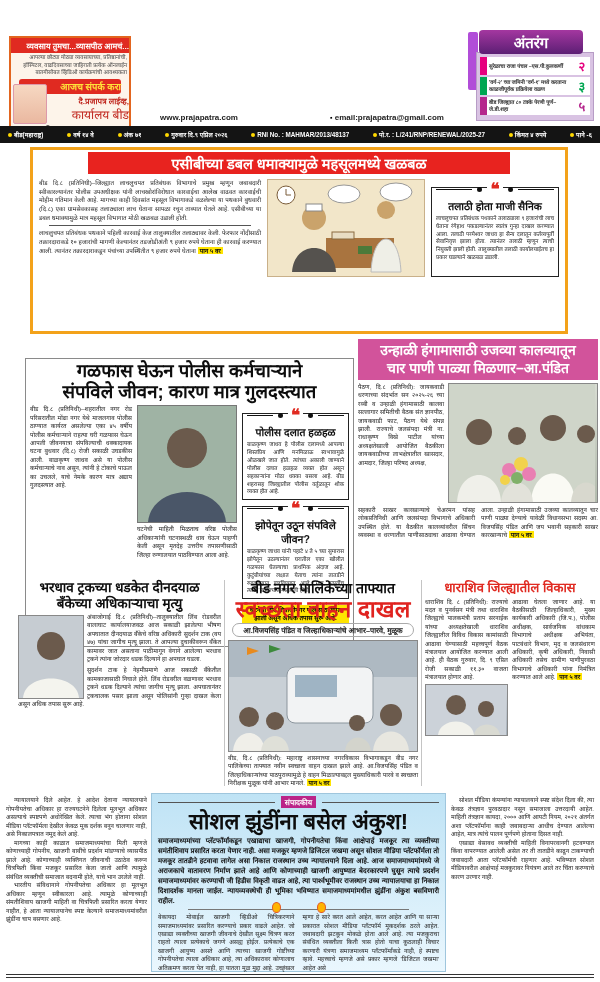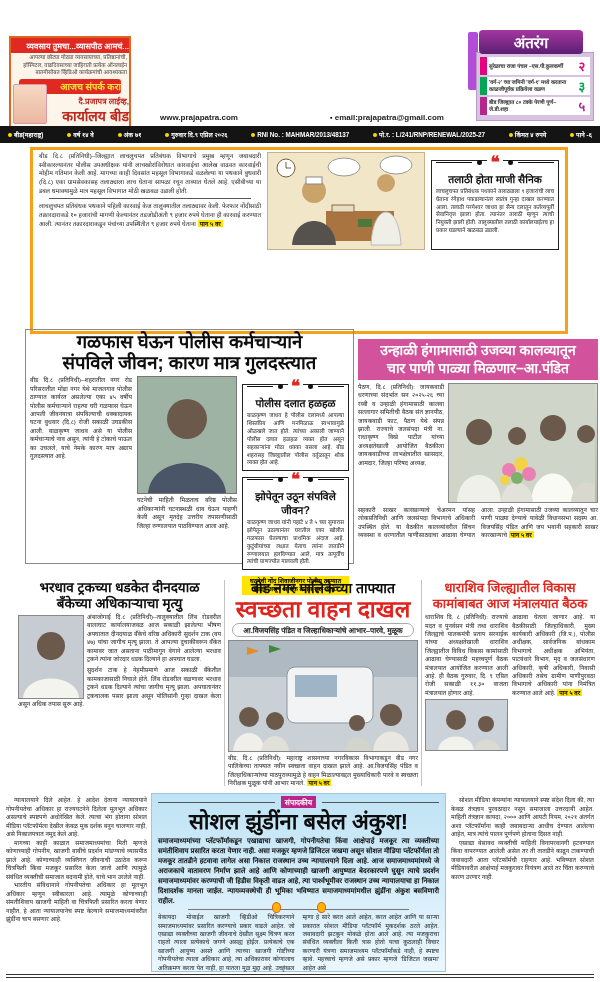--- a/index.html
+++ b/index.html
@@ -6,21 +6,21 @@
   body { background:#888; font-family:"Liberation Sans", sans-serif; }
   .page { position:relative; width:600px; height:982px; background:#fff; margin:0 auto; overflow:hidden; font-family:"Liberation Sans", sans-serif; }
   .abs { position:absolute; }
 
   
   .ad-box { left:9px; top:36px; width:122px; height:92px; border:2px solid #e2651f; background:#fdf4ea; text-align:right; }
   .ad-header { background:#e02a21; color:#fff; font-weight:bold; font-size:8px; padding:2px 0; }
   .ad-body { font-size:5.6px; color:#444; line-height:1.35; padding:1px 2px; }
   .ad-cta { background:#e02a21; color:#ffe23a; font-weight:bold; font-size:9.5px; margin:1px 8px; border-radius:3px; padding:1px 0; }
   .ad-l1 { color:#c0271f; font-weight:bold; font-size:8px; margin-top:1px; }
-  .ad-l2 { color:#c0271f; font-weight:bold; font-size:14px; }
+  .ad-l2 { color:#c0271f; font-weight:normal; font-size:12px; }
   .ad-ph { color:#222; font-weight:bold; font-size:14px;margin-left:10px; }
   .ad-photo { position:absolute; left:2px; bottom:2px; width:34px; height:40px; background:linear-gradient(#f6d8c2,#eab8a0); border:1px solid #d9a; border-radius:2px; }
 
   .brand { left:130px; top:6px; width:340px; text-align:center; }
   .dainik { display:inline-block; font-size:19px; font-weight:bold; color:#f6c531; margin-left:-110px;
             text-shadow:1px 1px 0 #3a0d0d,-1px -1px 0 #3a0d0d,1px -1px 0 #3a0d0d,-1px 1px 0 #3a0d0d; }
   .title { font-size:66px; font-weight:bold; color:#e02a21; line-height:.95; letter-spacing:-2px; transform:scaleY(1.02); }
   .web { left:160px; top:113px; font-size:8px; font-weight:bold; color:#222; }
   .mail { left:330px; top:113px; font-size:8px; font-weight:bold; color:#222; }
   .mail .mic { color:#000; font-size:7px; }
@@ -52,21 +52,21 @@
   .q-mark .qd { width:5px; height:5px; border-radius:50%; background:#111; }
   .q-mark .qg { color:#e02a21; font-size:17px; font-weight:bold; background:#fff; padding:0 3px; }
   .q-line { height:1px; background:#111; flex:1; }
   .q-title { font-size:10.5px; font-weight:900; color:#111; margin:1px 0 2px; }
   .q-body { font-size:5.6px; line-height:1.4; text-align:justify; color:#222; }
   .lead-quote { width:128px; flex:0 0 128px; margin-top:8px; }
 
   .cont { background:#ffe400; font-weight:bold; color:#111; padding:0 2px; }
 
   
-  .suicide-box { left:25px; top:329px; width:329px; height:235px; border:1px solid #8a8a8a; padding:2px 4px; }
+  .suicide-box { left:25px; top:358px; width:329px; height:289px; border:1px solid #8a8a8a; padding:2px 4px; }
   .h2two { font-size:18.5px; font-weight:900; text-align:center; line-height:1.12; color:#0d0d0d; }
   .su-flex { display:flex; gap:5px; margin-top:3px; }
   .su-c1 { width:102px; font-size:6.1px; line-height:1.38; text-align:justify; color:#222; }
   .su-c2 { width:100px; flex:0 0 100px; }
   .su-photo { width:100%; height:118px; background:linear-gradient(#aebfb3,#8da092); border:1px solid #777; }
   .su-c2 p { font-size:6.1px; line-height:1.38; text-align:justify; margin-top:2px; color:#222; }
   .su-c3 { flex:1; display:flex; flex-direction:column; gap:6px; }
   .su-highlight { background:#ffe400; font-size:6.3px; font-weight:bold; text-align:center; padding:1px 2px; line-height:1.3; }
 
   .canal-box { left:358px; top:339px; width:240px; height:235px; }
@@ -183,20 +183,21 @@
         <span class="dot"></span>
         <span>किंमत ४ रुपये</span>
       </span>
     <span class="ib-item">
         <span class="dot"></span>
         <span>पाने -६</span>
       </span>
   </div>
 
   <div class="abs lead-box">
+    <div class="lead-sub">एसीबीच्या डबल धमाक्यामुळे महसूलमध्ये खळबळ</div>
     <div class="lead-flex">
       <div class="lead-text">
         <p>बीड दि.८ (प्रतिनिधी)–जिल्ह्यात लाचलुचपत प्रतिबंधक विभागाचे प्रमुख म्हणून जबाबदारी स्वीकारल्यानंतर पोलीस उपअधीक्षक यांनी लाचखोरांविरोधात कारवाईचा आलेख वाढवत कारवाईची मोहीम गतिमान केली आहे. मागच्या काही दिवसांत महसूल विभागाकडे वळलेल्या या पथकाने बुधवारी (दि.८) एका ग्रामसेवकासह तलाठ्याला लाच घेताना सापळा रचून ताब्यात घेतले आहे. एसीबीच्या या डबल धमाक्यामुळे मात्र महसूल विभागात मोठी खळबळ उडाली होती.</p>
         <div class="text-rule"></div>
         <p style="display:inline">लाचलुचपत प्रतिबंधक पथकाने पहिली कारवाई केज तालुक्यातील तलाठ्यावर केली. फेरफार नोंदीसाठी तक्रारदाराकडे १० हजारांची मागणी केल्यानंतर तडजोडीअंती ९ हजार रुपये घेताना ही कारवाई करण्यात आली. त्यानंतर तक्रारदाराकडून पंचांच्या उपस्थितीत ९ हजार रुपये घेताना</p>
         <span class="cont">पान ५ वर</span>
       </div>
       <div class="cartoon">
         <svg width="156" height="96" viewBox="0 0 156 96">
           <rect x="0" y="0" width="156" height="96" fill="#f2e6c9"></rect>
@@ -353,21 +354,20 @@
     </div>
     <div class="small-body">
       <span>बीड, दि.८ (प्रतिनिधी): महाराष्ट्र शासनाच्या नगरविकास विभागाकडून बीड नगर पालिकेच्या ताफ्यात नवीन स्वच्छता वाहन दाखल झाले आहे. आ.विजयसिंह पंडित व जिल्हाधिकाऱ्यांच्या पाठपुराव्यामुळे हे वाहन मिळाल्याबद्दल मुख्याधिकारी पारवे व स्वच्छता निरीक्षक मुळूक यांनी आभार मानले.</span>
       <span class="cont">पान ५ वर</span>
     </div>
   </div>
 
   <div class="abs dh-box">
     <div class="dh-h">
       <div>धाराशिव जिल्ह्यातील विकास</div>
-      <div>कामांबाबत आज मंत्रालयात बैठक</div>
     </div>
     <div class="dh-flex">
       <div class="dh-col">
         <span>धाराशिव दि. ८ (प्रतिनिधी): राज्याचे मदत व पुनर्वसन मंत्री तथा धाराशिव जिल्ह्याचे पालकमंत्री प्रताप सरनाईक यांच्या अध्यक्षतेखाली धाराशिव जिल्ह्यातील विविध विकास कामांसाठी आढावा घेण्यासाठी महत्त्वपूर्ण बैठक मंत्रालयात आयोजित करण्यात आली आहे. ही बैठक गुरुवार, दि. ९ एप्रिल रोजी सकाळी ११.३० वाजता मंत्रालयात होणार आहे.</span>
         <div class="dh-photo">
           <svg width="80" height="50" viewBox="0 0 80 50">
             <rect width="80" height="50" fill="#ccd2d9"></rect>
             <circle cx="30" cy="20" r="10" fill="#6b5a4c"></circle>
               <path d="M12,50 C14,32 46,32 48,50 Z" fill="#f2f2ec"></path>
             <circle cx="60" cy="24" r="8" fill="#6b5a4c"></circle>

